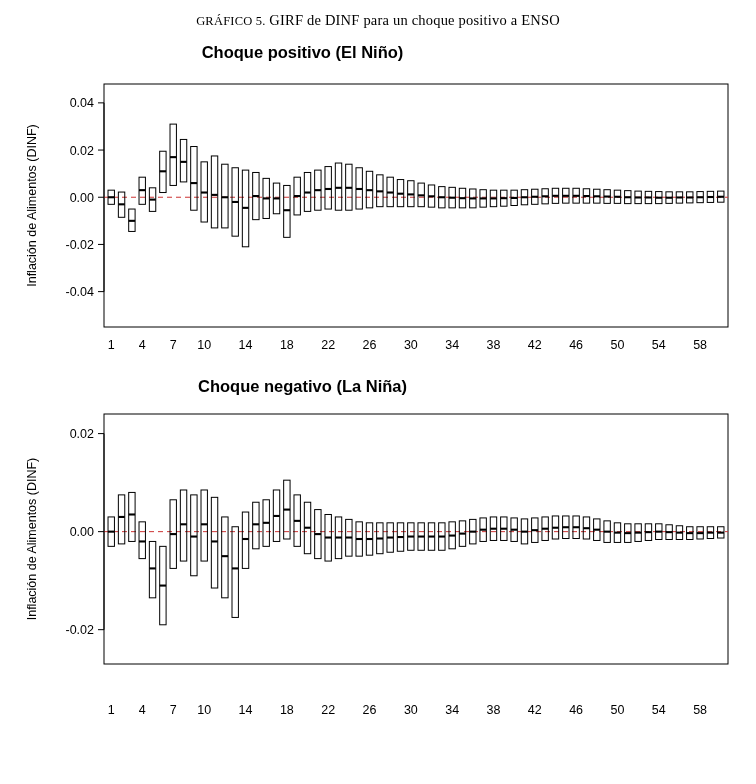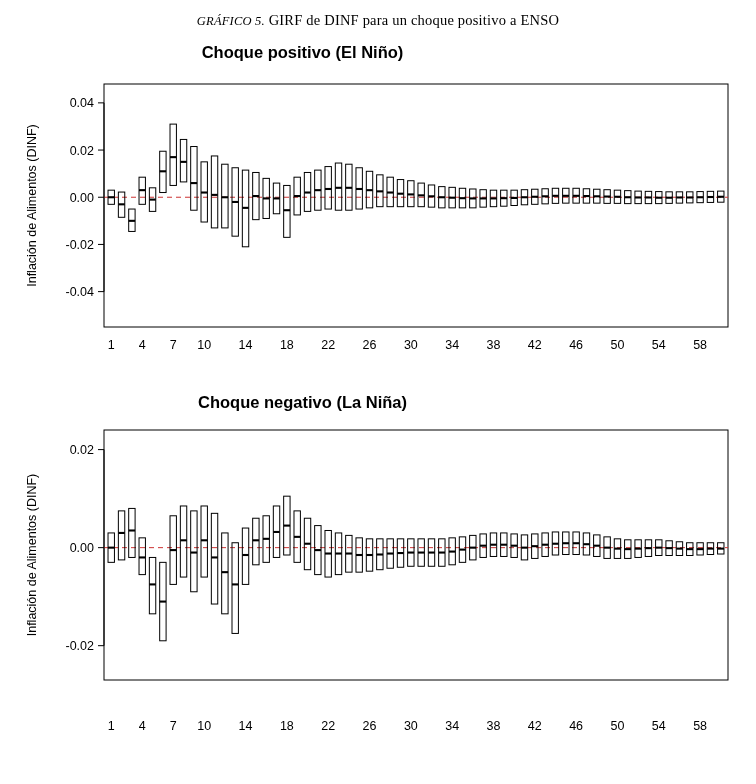--- a/index.html
+++ b/index.html
@@ -17,21 +17,20 @@
   }
   .figure-caption {
     text-align: center;
     font-family: "Liberation Serif", serif;
     font-size: 14.5px;
     padding-top: 12px;
     letter-spacing: 0.2px;
   }
   .figure-caption .smallcaps {
     font-size: 12.5px;
-    font-style: italic;
   }
   .panel {
     position: relative;
     width: 605px;
   }
   .panel-title {
     text-align: center;
     font-family: "Liberation Sans", sans-serif;
     font-weight: bold;
     font-size: 16.5px;
@@ -215,21 +214,21 @@
           <rect x="707.2344370860926" y="129.34466019417476" width="6.405298013245033" height="11.088349514563106" fill="none" stroke="#000" stroke-width="1"></rect>
           <line x1="707.2344370860926" y1="135.00679611650486" x2="713.6397350993377" y2="135.00679611650486" stroke="#000" stroke-width="2.1"></line>
           <rect x="717.5655629139072" y="129.10873786407768" width="6.405298013245033" height="11.088349514563106" fill="none" stroke="#000" stroke-width="1"></rect>
           <line x1="717.5655629139072" y1="134.77087378640778" x2="723.9708609271523" y2="134.77087378640778" stroke="#000" stroke-width="2.1"></line>
         </g>
       </svg>
   </div>
 </div>
 
 <div class="panel">
-  <div class="panel-title" style="margin-top:26px;">Choque negativo (La Niña)</div>
+  <div class="panel-title" style="margin-top:10px;">Choque negativo (La Niña)</div>
   <div class="plot-wrap">
     <svg class="plot-svg" id="svg-bottom" width="756" height="320" viewBox="0 0 756 320">
         <rect x="104" y="18" width="624" height="250" fill="none" stroke="#000" stroke-width="1"></rect>
         <line x1="104" y1="135.64705882352942" x2="728" y2="135.64705882352942" stroke="#cc3333" stroke-width="1" stroke-dasharray="5,4"></line>
         <line x1="98" y1="233.68627450980392" x2="104" y2="233.68627450980392" stroke="#000" stroke-width="1"></line>
         <text x="94" y="238.18627450980392" text-anchor="end" class="ticklab">-0.02</text>
         <line x1="98" y1="135.64705882352942" x2="104" y2="135.64705882352942" stroke="#000" stroke-width="1"></line>
         <text x="94" y="140.14705882352942" text-anchor="end" class="ticklab">0.00</text>
         <line x1="98" y1="37.60784313725492" x2="104" y2="37.60784313725492" stroke="#000" stroke-width="1"></line>
         <text x="94" y="42.10784313725492" text-anchor="end" class="ticklab">0.02</text>

